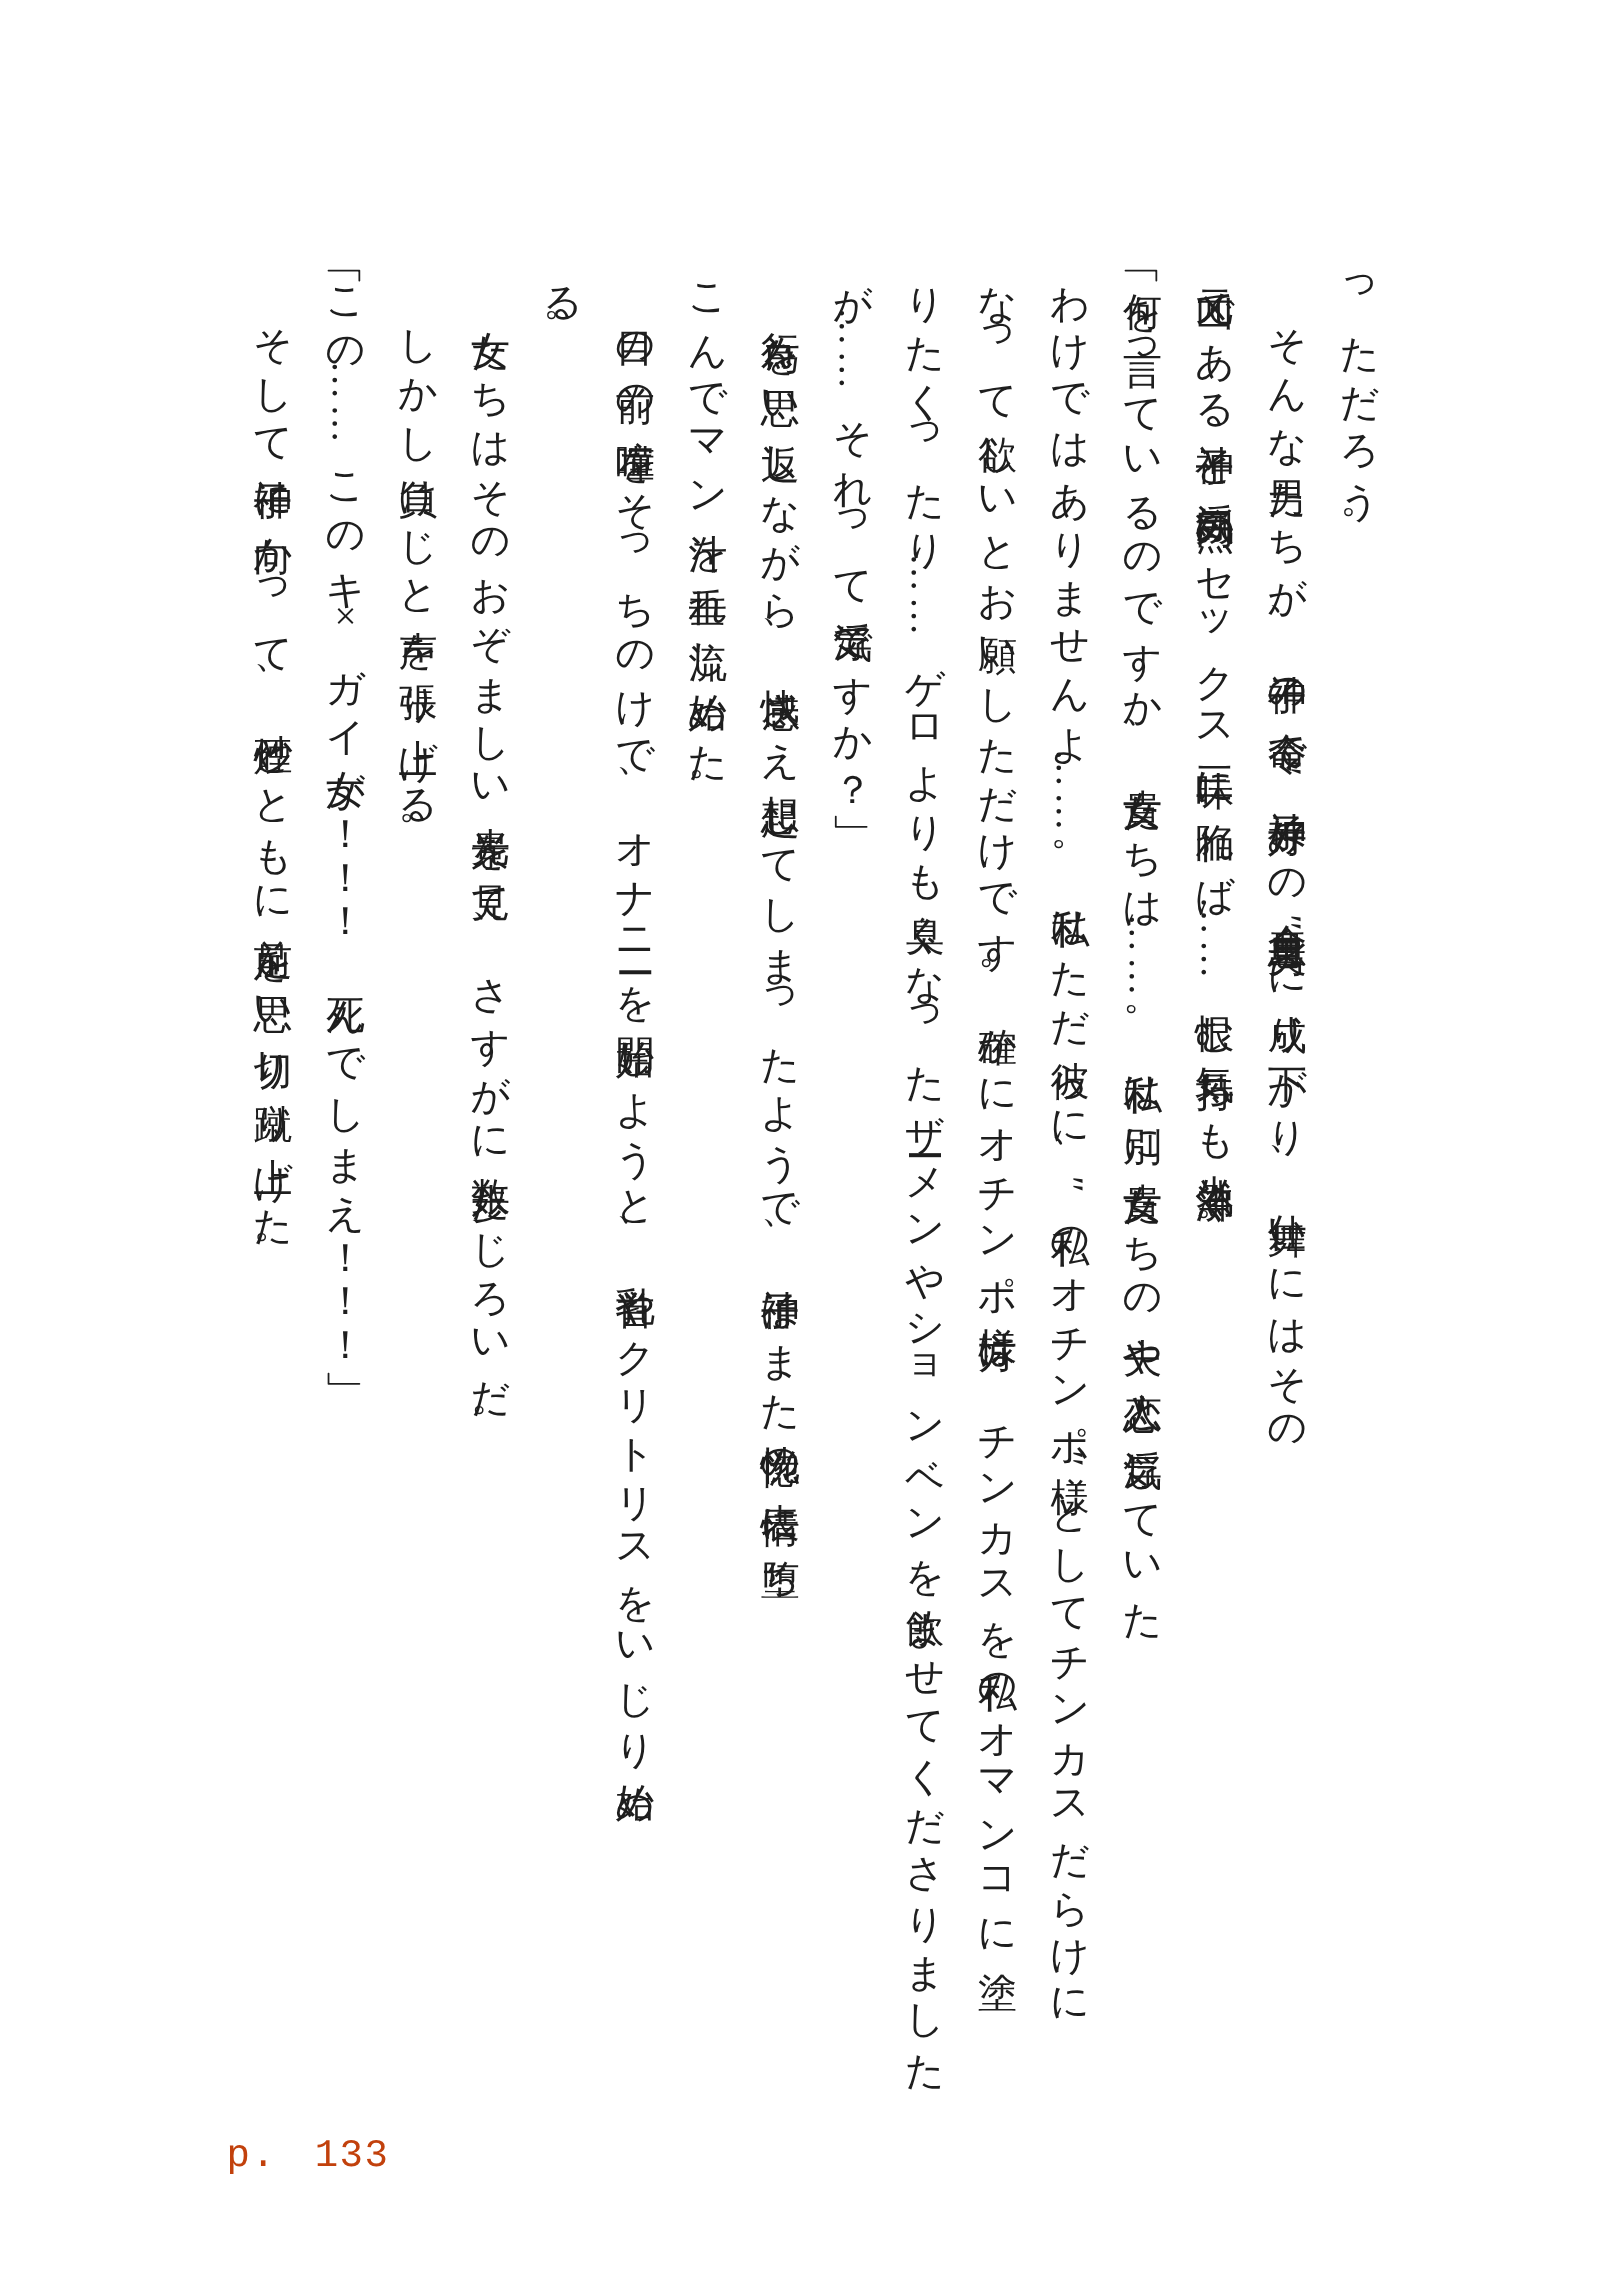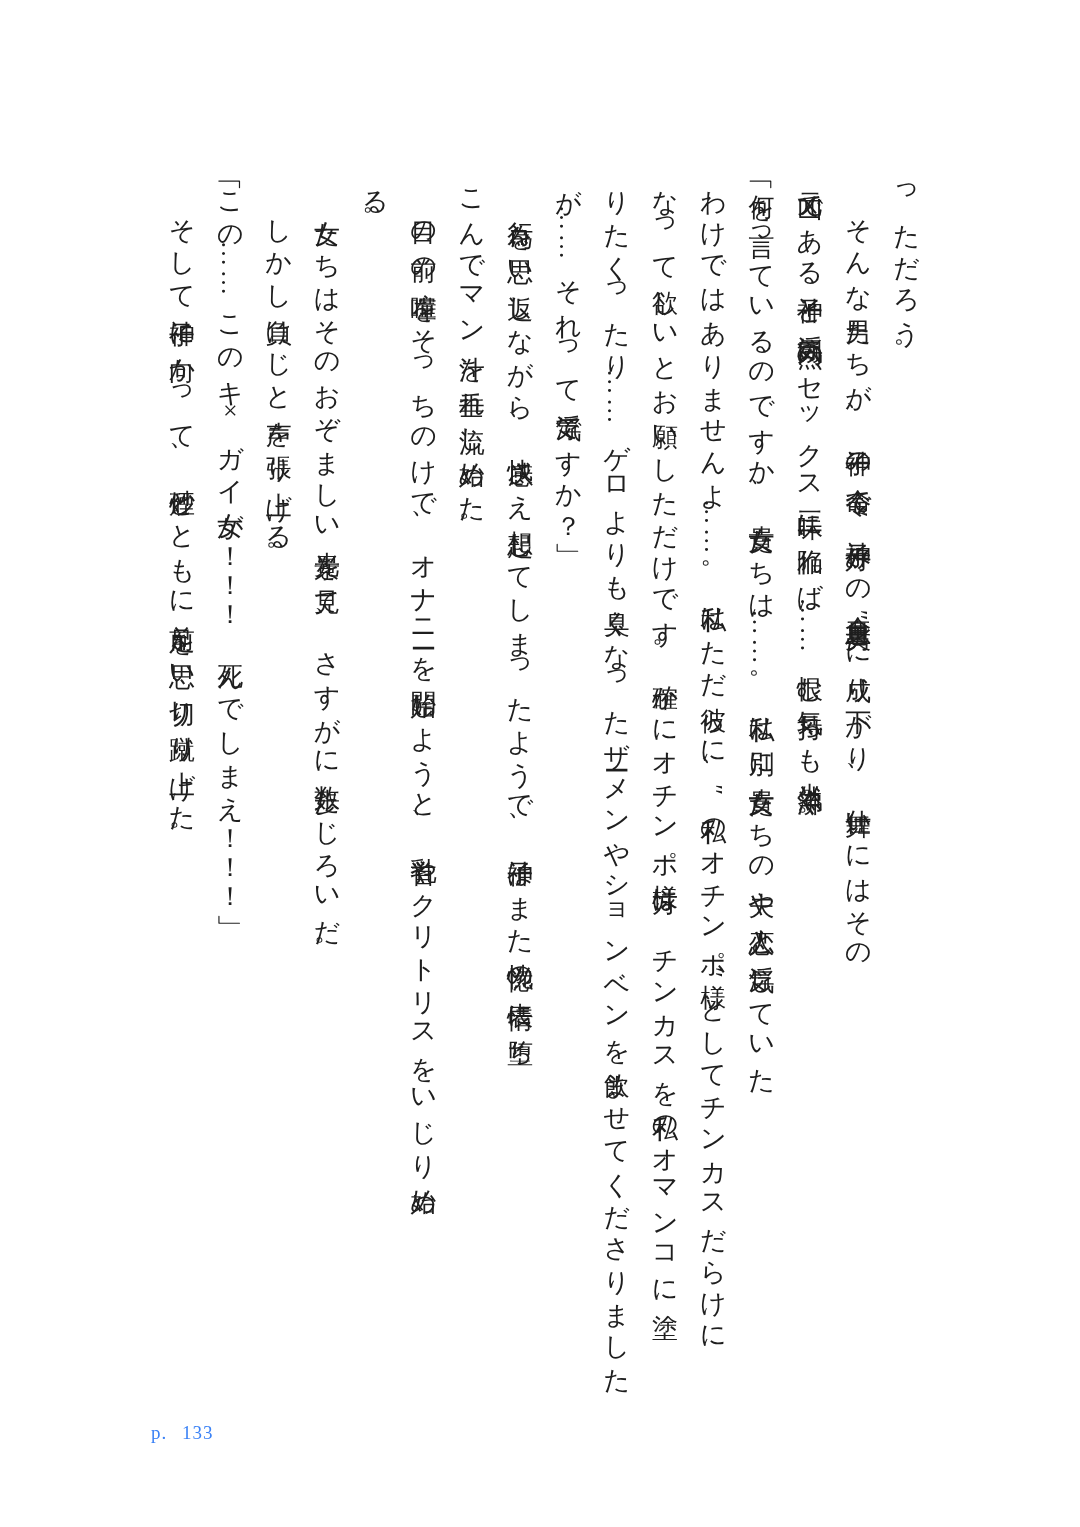--- a/index.html
+++ b/index.html
@@ -36,25 +36,25 @@
     white-space: pre;   
     margin: 0;
   }
   .col.indent {
     text-indent: 29px;  
   }
   .page-number {
     position: absolute;
     left: 151px;
     top: 1422px;
-    font-family: Liberation Serif, serif;
-    font-size: 19px;
+    font-family: Liberation Mono, monospace;
+    font-size: 26px;
     letter-spacing: 1px;
     word-spacing: 9px;
-    color: #3b82f6;
+    color: #c2410c;
   }
 </style>
 </head>
 <body style="background: rgb(255, 255, 255);">
 
 <div class="page">
   <div class="text-area" id="text-area" style="color: rgb(30, 30, 30);">
       <div class="col">っただろう。</div>
       <div class="col indent">そんな男たちが、神子の命令で″神子好みの全身悪臭男″に成り下がり、仕舞いにはその</div>
       <div class="col">元凶である神子と浮気同然のセックス三昧に陥れば……恨む気持ちも当然沸く。</div>

